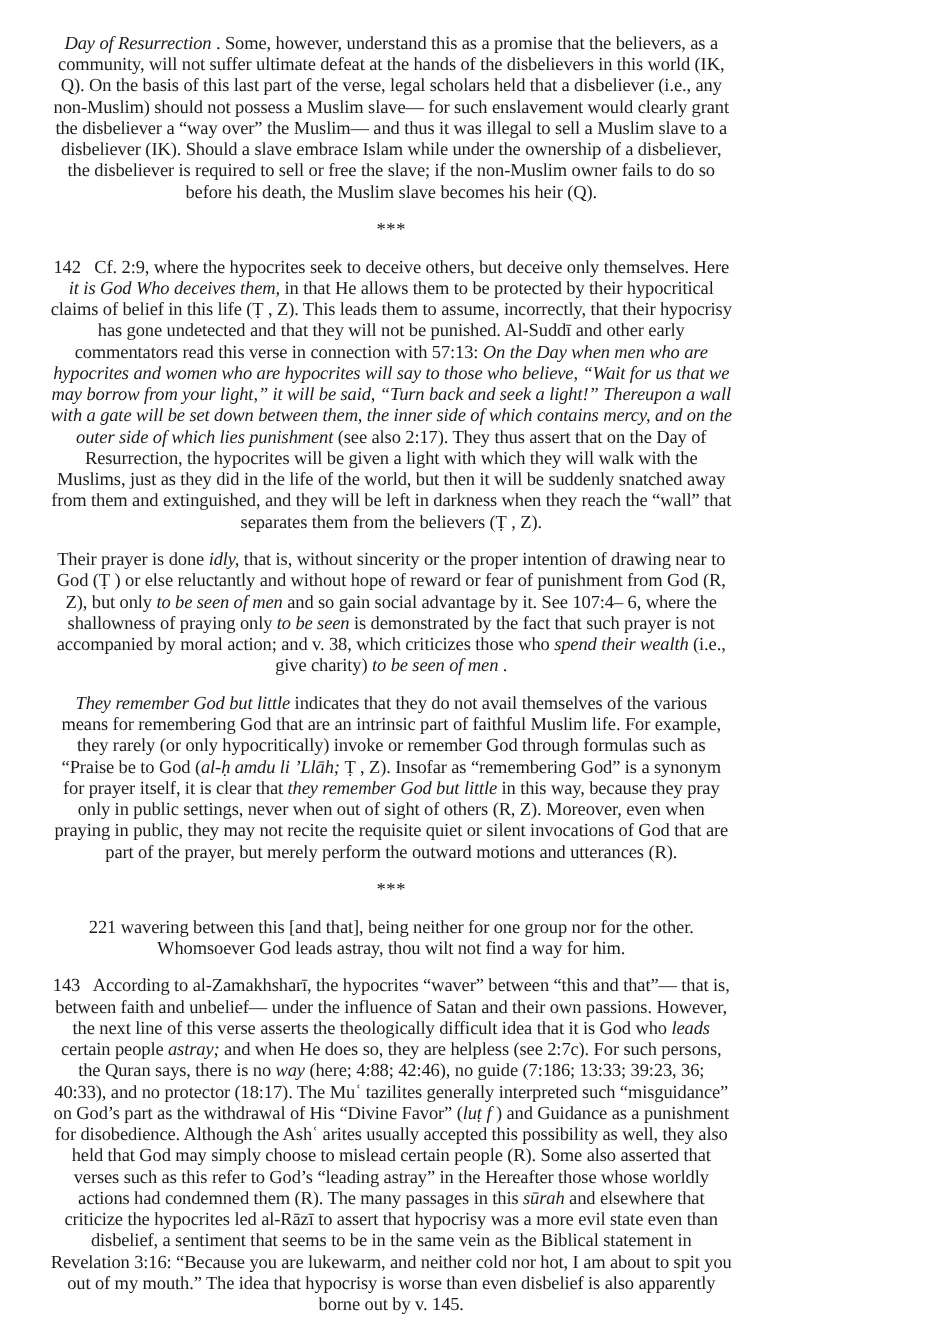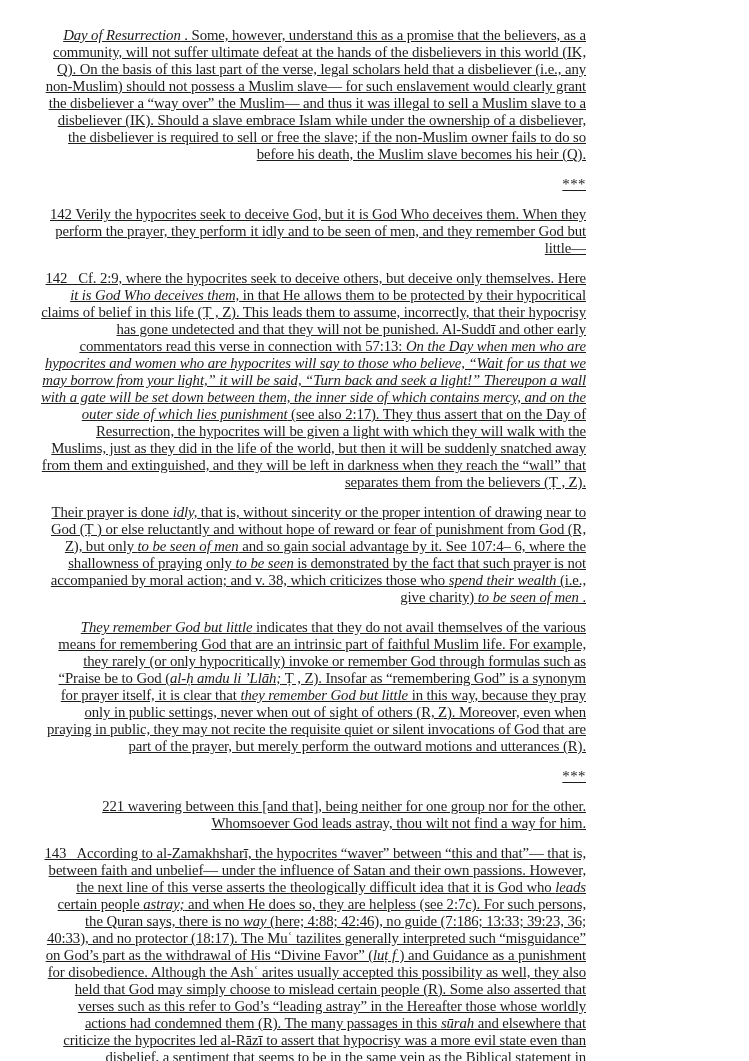--- a/index.html
+++ b/index.html
@@ -16,41 +16,39 @@
     box-sizing: border-box;
     width: 620px;
     height: 1061px;
     padding: 27px 34px 0 40px;
     background: #ffffff;
     font-family: "Liberation Serif", "DejaVu Serif", serif;
     font-size: 14.8px;
     line-height: 17px;
     letter-spacing: -0.1px;
     color: #1c1c1c;
-    text-align: right;
-    text-decoration: underline;
+    text-align: center;
   }
   .para {
     margin: 0 0 13px 0;
   }
   .para em {
     font-style: italic;
   }
   .para.separator {
     letter-spacing: 0.5px;
   }
 </style>
 </head>
 <body>
 
 <div class="page" style="background: rgb(255, 255, 255); color: rgb(28, 28, 28);">
   <main>
       <p class="para commentary"><em>Day of Resurrection</em><span> . Some, however, understand this as a promise that the believers, as a community, will not suffer ultimate defeat at the hands of the disbelievers in this world (IK, Q). On the basis of this last part of the verse, legal scholars held that a disbeliever (i.e., any non-Muslim) should not possess a Muslim slave— for such enslavement would clearly grant the disbeliever a “way over” the Muslim— and thus it was illegal to sell a Muslim slave to a disbeliever (IK). Should a slave embrace Islam while under the ownership of a disbeliever, the disbeliever is required to sell or free the slave; if the non-Muslim owner fails to do so before his death, the Muslim slave becomes his heir (Q).</span></p>
       <p class="para separator"><span>***</span></p>
-      <p class="para verse"><span>142 Verily the hypocrites seek to deceive God, but it is God Who deceives them. When they perform the prayer, they perform it idly and to be seen of men, and they remember God but little—</span></p>
       <p class="para commentary"><span>142 &nbsp; Cf. 2:9, where the hypocrites seek to deceive others, but deceive only themselves. Here </span><em>it is God Who deceives them,</em><span> in that He allows them to be protected by their hypocritical claims of belief in this life (Ṭ , Z). This leads them to assume, incorrectly, that their hypocrisy has gone undetected and that they will not be punished. Al-Suddī and other early commentators read this verse in connection with 57:13: </span><em>On the Day when men who are hypocrites and women who are hypocrites will say to those who believe, “Wait for us that we may borrow from your light,” it will be said, “Turn back and seek a light!” Thereupon a wall with a gate will be set down between them, the inner side of which contains mercy, and on the outer side of which lies punishment</em><span> (see also 2:17). They thus assert that on the Day of Resurrection, the hypocrites will be given a light with which they will walk with the Muslims, just as they did in the life of the world, but then it will be suddenly snatched away from them and extinguished, and they will be left in darkness when they reach the “wall” that separates them from the believers (Ṭ , Z).</span></p>
       <p class="para commentary"><span>Their prayer is done </span><em>idly,</em><span> that is, without sincerity or the proper intention of drawing near to God (Ṭ ) or else reluctantly and without hope of reward or fear of punishment from God (R, Z), but only </span><em>to be seen of men</em><span> and so gain social advantage by it. See 107:4– 6, where the shallowness of praying only </span><em>to be seen</em><span> is demonstrated by the fact that such prayer is not accompanied by moral action; and v. 38, which criticizes those who </span><em>spend their wealth</em><span> (i.e., give charity) </span><em>to be seen of men</em><span> .</span></p>
       <p class="para commentary"><em>They remember God but little</em><span> indicates that they do not avail themselves of the various means for remembering God that are an intrinsic part of faithful Muslim life. For example, they rarely (or only hypocritically) invoke or remember God through formulas such as “Praise be to God (</span><em>al-ḥ amdu li ’Llāh;</em><span> Ṭ , Z). Insofar as “remembering God” is a synonym for prayer itself, it is clear that </span><em>they remember God but little</em><span> in this way, because they pray only in public settings, never when out of sight of others (R, Z). Moreover, even when praying in public, they may not recite the requisite quiet or silent invocations of God that are part of the prayer, but merely perform the outward motions and utterances (R).</span></p>
       <p class="para separator"><span>***</span></p>
       <p class="para verse"><span>221 wavering between this [and that], being neither for one group nor for the other. Whomsoever God leads astray, thou wilt not find a way for him.</span></p>
       <p class="para commentary"><span>143 &nbsp; According to al-Zamakhsharī, the hypocrites “waver” between “this and that”— that is, between faith and unbelief— under the influence of Satan and their own passions. However, the next line of this verse asserts the theologically difficult idea that it is God who </span><em>leads</em><span> certain people </span><em>astray;</em><span> and when He does so, they are helpless (see 2:7c). For such persons, the Quran says, there is no </span><em>way</em><span> (here; 4:88; 42:46), no guide (7:186; 13:33; 39:23, 36; 40:33), and no protector (18:17). The Muʿ tazilites generally interpreted such “misguidance” on God’s part as the withdrawal of His “Divine Favor” (</span><em>luṭ f</em><span> ) and Guidance as a punishment for disobedience. Although the Ashʿ arites usually accepted this possibility as well, they also held that God may simply choose to mislead certain people (R). Some also asserted that verses such as this refer to God’s “leading astray” in the Hereafter those whose worldly actions had condemned them (R). The many passages in this </span><em>sūrah</em><span> and elsewhere that criticize the hypocrites led al-Rāzī to assert that hypocrisy was a more evil state even than disbelief, a sentiment that seems to be in the same vein as the Biblical statement in Revelation 3:16: “Because you are lukewarm, and neither cold nor hot, I am about to spit you out of my mouth.” The idea that hypocrisy is worse than even disbelief is also apparently borne out by v. 145.</span></p>
       <p class="para separator"><span>***</span></p>
       <p class="para verse"><span>217 O you who believe! Do not take the disbelievers as protectors instead of the believers. Do you wish to give God a clear warrant against you?</span></p>
       <p class="para commentary"><span>144 &nbsp; This verse repeats the criticism of those who would seek protectors outside the believing community. See 4:139 and commentary.</span></p>
     </main>

